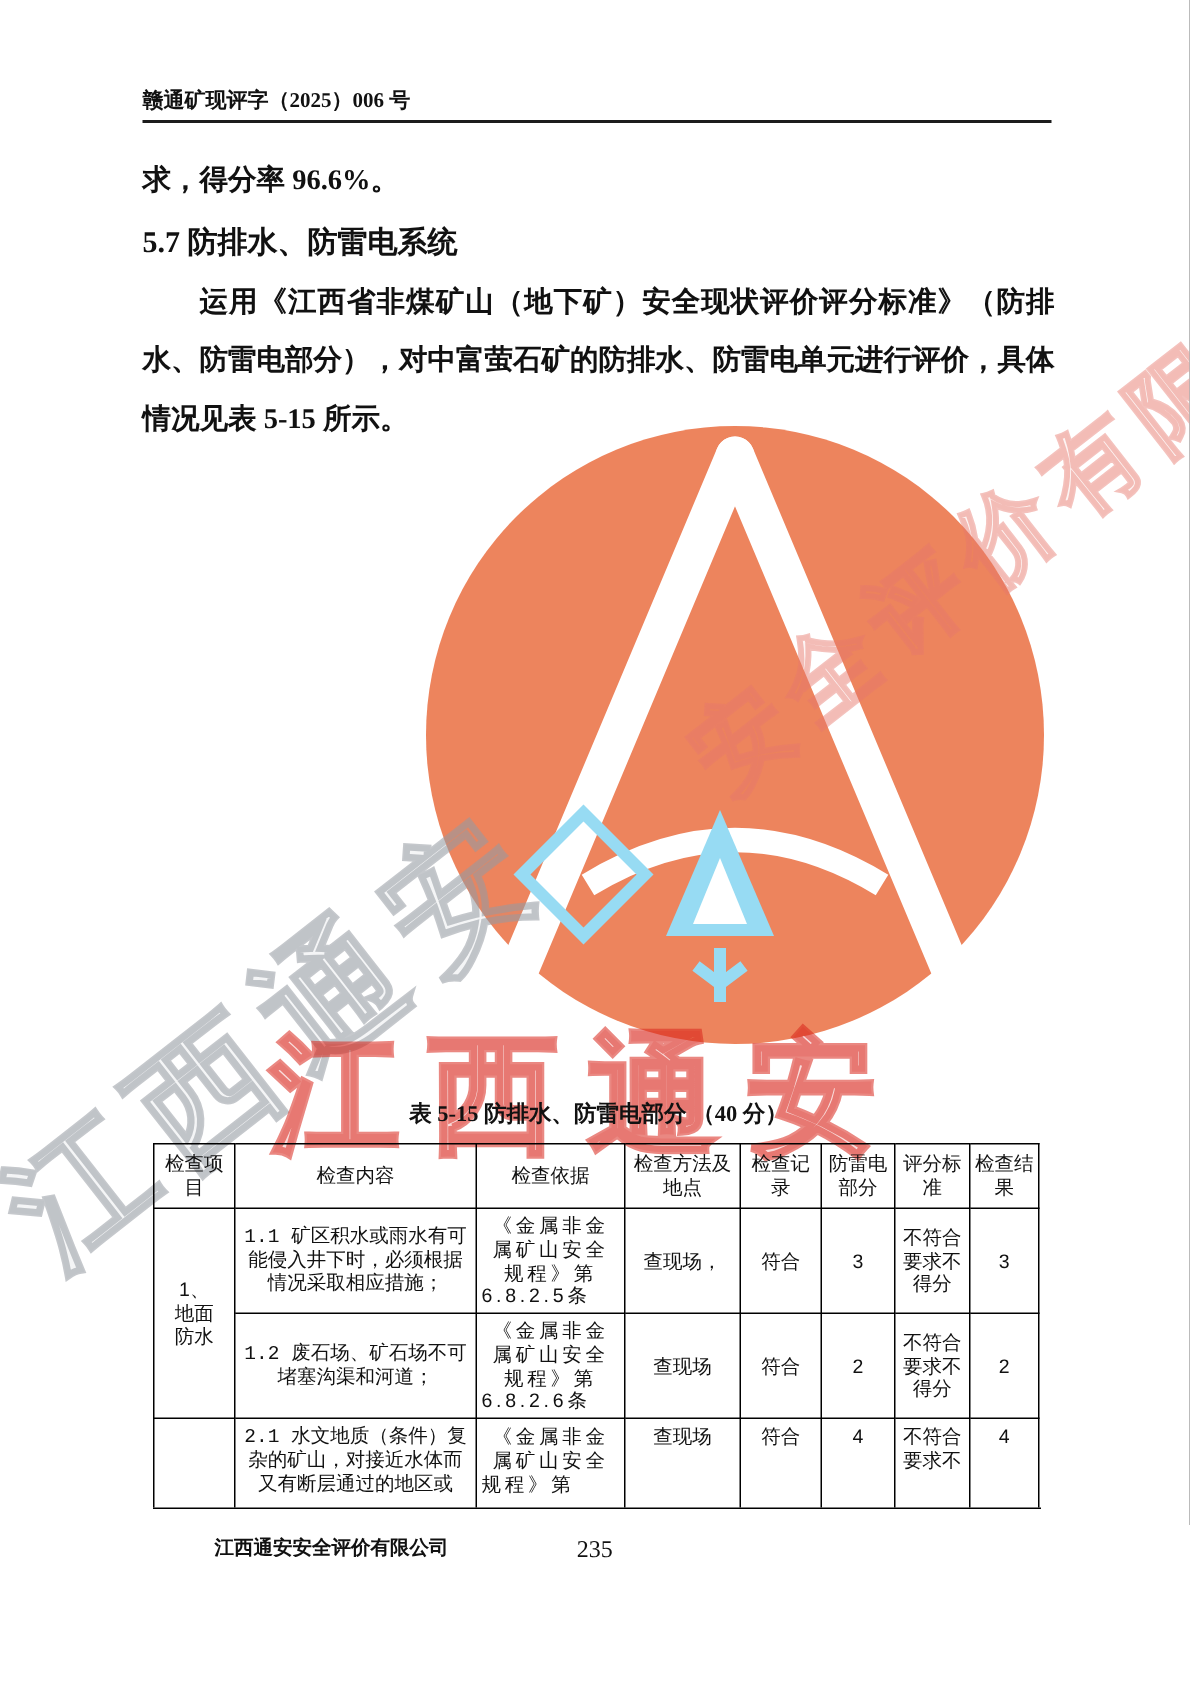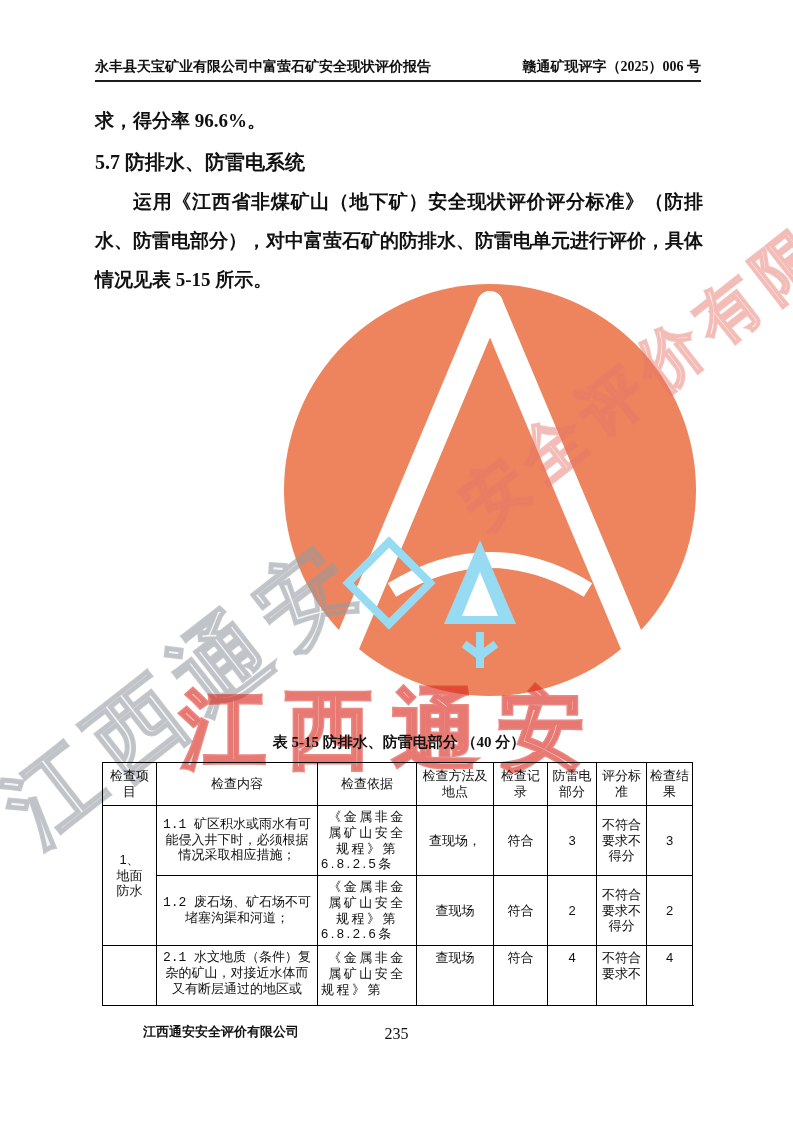--- a/index.html
+++ b/index.html
@@ -109,21 +109,20 @@
       <path d="M208,360 L208,396 M192,372 L208,384 L224,372" stroke="#8fd9f2" stroke-width="8" fill="none"></path>
     </svg>
     <div class="wm-text wm-gray-diag">江西通安</div>
     <div class="wm-text wm-pink-diag">安全评价有限公司</div>
     <div class="wm-text wm-red-h">江西通安</div>
   </div>
 
   <div class="content">
 
     <div class="hdr">
-      <span>永丰县天宝矿业有限公司中富萤石矿安全现状评价报告</span>
       <span>赣通矿现评字（2025）006 号</span>
     </div>
 
     <div class="bodytext">
       <p>求，得分率 96.6%。</p>
       <h1 class="sec">5.7 防排水、防雷电系统</h1>
       <p class="indent">运用《江西省非煤矿山（地下矿）安全现状评价评分标准》（防排水、防雷电部分），对中富萤石矿的防排水、防雷电单元进行评价，具体情况见表 5-15 所示。</p>
     </div>
 
     <div class="tbl-caption">表 5-15 防排水、防雷电部分 （40 分）</div>

